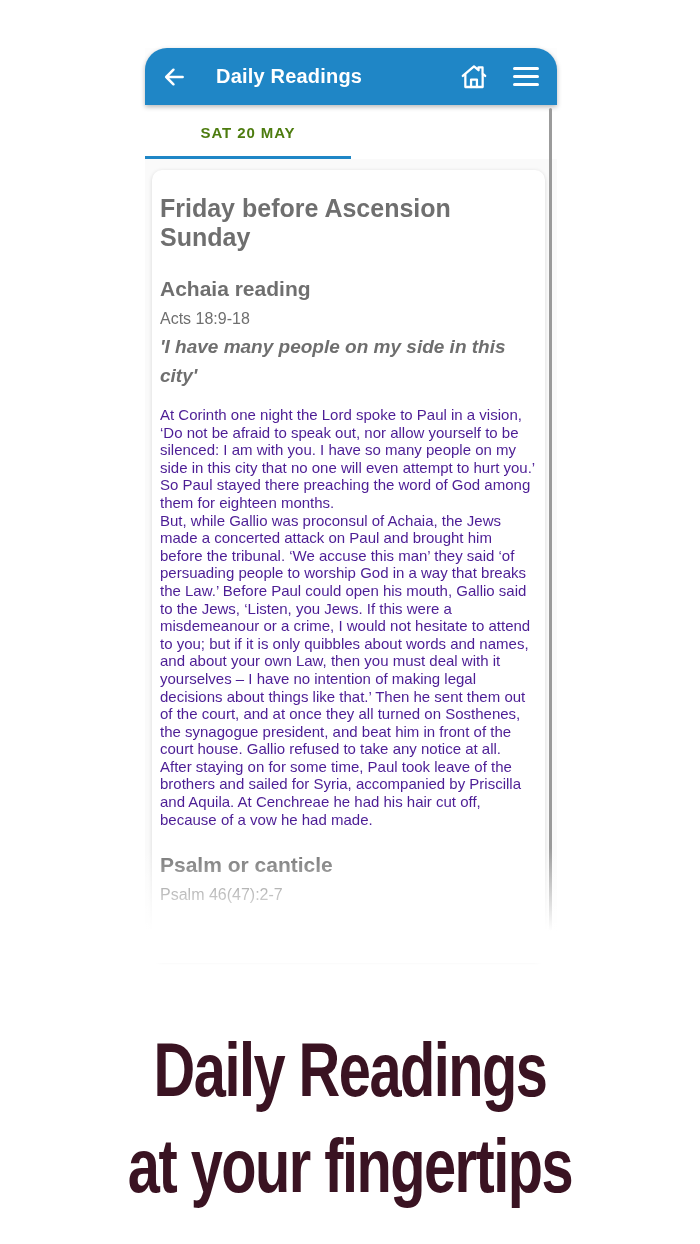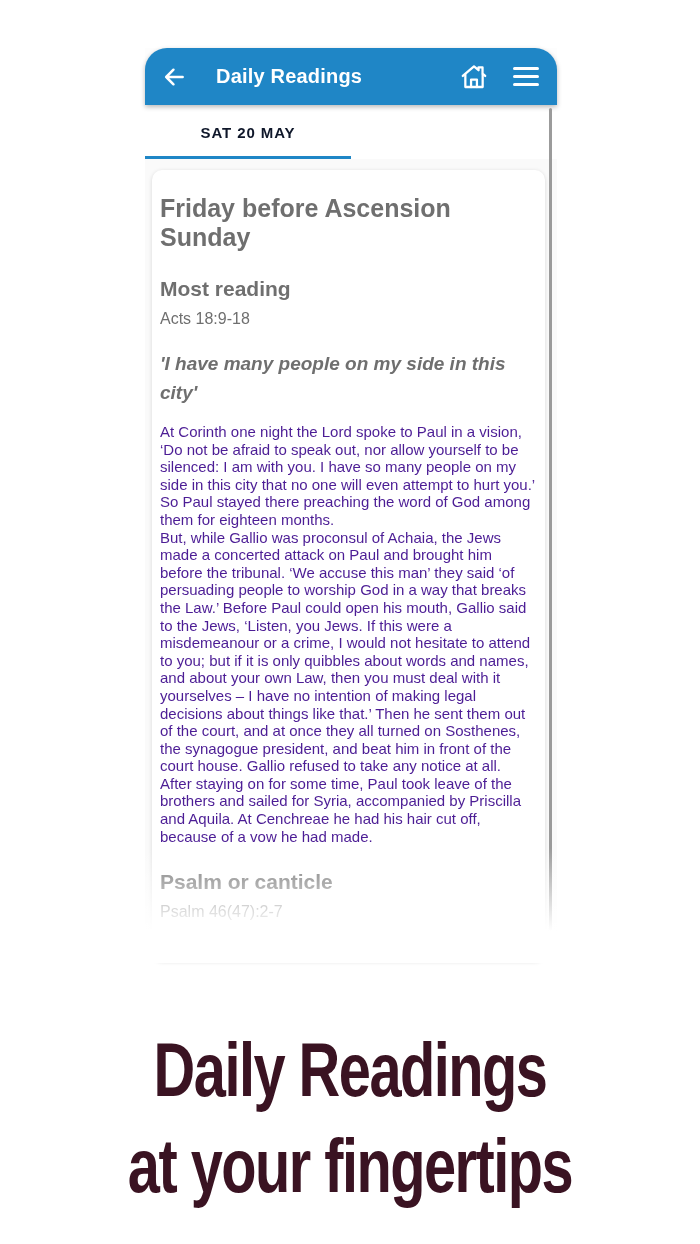--- a/index.html
+++ b/index.html
@@ -27,35 +27,35 @@
 
   .tabs {
     position:absolute; top:57px; left:0; right:0; height:54px;
     background:#ffffff; display:flex; z-index:4;
   }
   .tab {
     width:50%; display:flex; align-items:center; justify-content:center;
     font-size:15px; font-weight:bold; letter-spacing:0.9px; cursor:pointer;
   }
   .tab.active   { color:#1f86c6; }
-  .tab.inactive { color:#0f172a; }
+  .tab.inactive { color:#4d7c0f; }
   .tab-underline { position:absolute; left:0; bottom:0; width:50%; height:3px; background:#1f86c6; }
 
   .content { position:absolute; top:111px; left:0; right:0; bottom:0; background:#fafafa; }
 
   .card {
     position:absolute; left:7px; top:11px; width:393px; min-height:790px;
     background:#ffffff; border-radius:10px;
     box-shadow:0 1px 4px rgba(0,0,0,0.14);
     padding:16px 7px 40px 8px;
   }
   .h-day   { font-size:25px; font-weight:bold; color:#6f6f6f; margin-top:8px; }
   .h-sec   { font-size:21px; font-weight:bold; color:#6f6f6f; margin-top:25px; }
   .h-ref   { font-size:16px; font-weight:normal; color:#6f6f6f; margin-top:9px; }
-  .quote   { font-size:19px; font-weight:bold; font-style:italic; color:#6f6f6f; margin-top:21px; line-height:29px; }
+  .quote   { font-size:19px; font-weight:bold; font-style:italic; color:#6f6f6f; margin-top:4px; line-height:29px; }
   .body-text { font-size:15px; line-height:17.6px; color:#4c1d95; margin-top:16px; white-space:pre-line; }
   .psalm-text { font-size:15px; line-height:17.6px; color:#757575; margin-top:16px; white-space:pre-wrap; }
 
   .scrollbar {
     position:absolute; top:60px; right:5px; width:3px; height:824px;
     background:#9b9b9b; border-radius:2px; z-index:6; cursor:pointer;
   }
 
   .fade {
     position:absolute; left:-3px; right:-3px; bottom:-3px; height:115px;
@@ -100,21 +100,21 @@
     </header>
 
     <nav class="tabs">
       <div class="tab inactive">SAT 20 MAY</div>
       <div class="tab-underline"></div>
     </nav>
 
     <div class="content">
       <article class="card">
         <h1 class="h-day">Friday before Ascension Sunday</h1>
-        <h2 class="h-sec">Most reading</h2>
+        <h2 class="h-sec">Achaia reading</h2>
         <h3 class="h-ref">Acts 18:9-18</h3>
         <p class="quote">'I have many people on my side in this city'</p>
         <p class="body-text">At Corinth one night the Lord spoke to Paul in a vision, ‘Do not be afraid to speak out, nor allow yourself to be silenced: I am with you. I have so many people on my side in this city that no one will even attempt to hurt you.’ So Paul stayed there preaching the word of God among them for eighteen months.
 But, while Gallio was proconsul of Achaia, the Jews made a concerted attack on Paul and brought him before the tribunal. ‘We accuse this man’ they said ‘of persuading people to worship God in a way that breaks the Law.’ Before Paul could open his mouth, Gallio said to the Jews, ‘Listen, you Jews. If this were a misdemeanour or a crime, I would not hesitate to attend to you; but if it is only quibbles about words and names, and about your own Law, then you must deal with it yourselves – I have no intention of making legal decisions about things like that.’ Then he sent them out of the court, and at once they all turned on Sosthenes, the synagogue president, and beat him in front of the court house. Gallio refused to take any notice at all.
 After staying on for some time, Paul took leave of the brothers and sailed for Syria, accompanied by Priscilla and Aquila. At Cenchreae he had his hair cut off, because of a vow he had made.</p>
         <h2 class="h-sec">Psalm or canticle</h2>
         <h3 class="h-ref">Psalm 46(47):2-7</h3>
       </article>
     </div>
 

